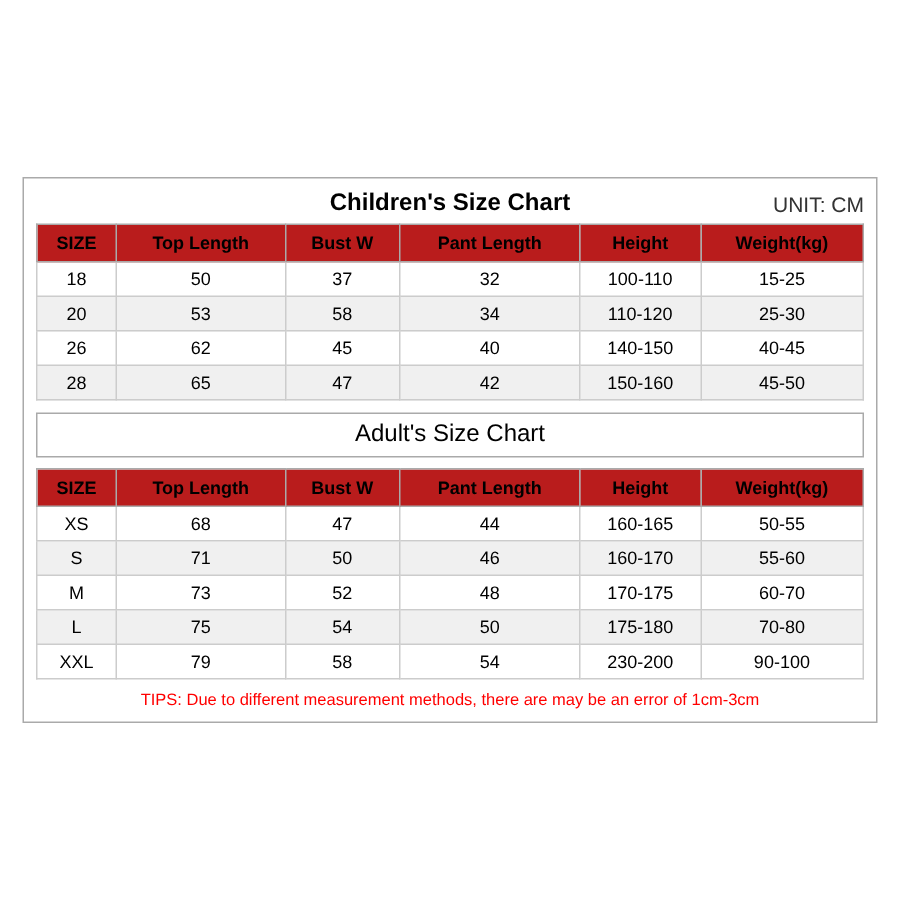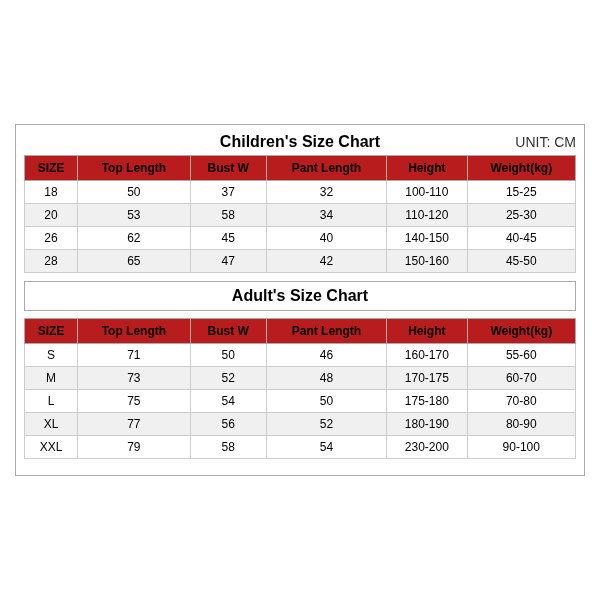--- a/index.html
+++ b/index.html
@@ -58,21 +58,21 @@
       font-size: 12px;
     }
     tr:nth-child(even) td { background-color: #f0f0f0; }
     tr:nth-child(odd) td { background-color: #fff; }
     .adult-title-row {
       background-color: #fff;
       border: 1px solid #aaa;
       text-align: center;
       padding: 5px;
       font-size: 16px;
-      font-weight: bold;
+      font-weight: normal;
       margin-bottom: 7px;
     }
     .tips {
       font-size: 11px;
       color: red;
       text-align: center;
       margin-top: 6px;
     }
   </style>
 </head>
@@ -139,20 +139,28 @@
       <tr>
         <th>SIZE</th>
         <th>Top Length</th>
         <th>Bust W</th>
         <th>Pant Length</th>
         <th>Height</th>
         <th>Weight(kg)</th>
       </tr>
     </thead>
     <tbody id="adult-tbody">
+    <tr>
+          <td>XS</td>
+          <td>68</td>
+          <td>47</td>
+          <td>44</td>
+          <td>160-165</td>
+          <td>50-55</td>
+        </tr>
         <tr>
           <td>S</td>
           <td>71</td>
           <td>50</td>
           <td>46</td>
           <td>160-170</td>
           <td>55-60</td>
         </tr>
         <tr>
           <td>M</td>
@@ -164,31 +172,24 @@
         </tr>
         <tr>
           <td>L</td>
           <td>75</td>
           <td>54</td>
           <td>50</td>
           <td>175-180</td>
           <td>70-80</td>
         </tr>
         <tr>
-          <td>XL</td>
-          <td>77</td>
-          <td>56</td>
-          <td>52</td>
-          <td>180-190</td>
-          <td>80-90</td>
-        </tr>
-        <tr>
           <td>XXL</td>
           <td>79</td>
           <td>58</td>
           <td>54</td>
           <td>230-200</td>
           <td>90-100</td>
         </tr>
       </tbody>
   </table>
 
+  <div class="tips">TIPS: Due to different measurement methods, there are may be an error of 1cm-3cm</div>
 </div>
 
 </body></html>

